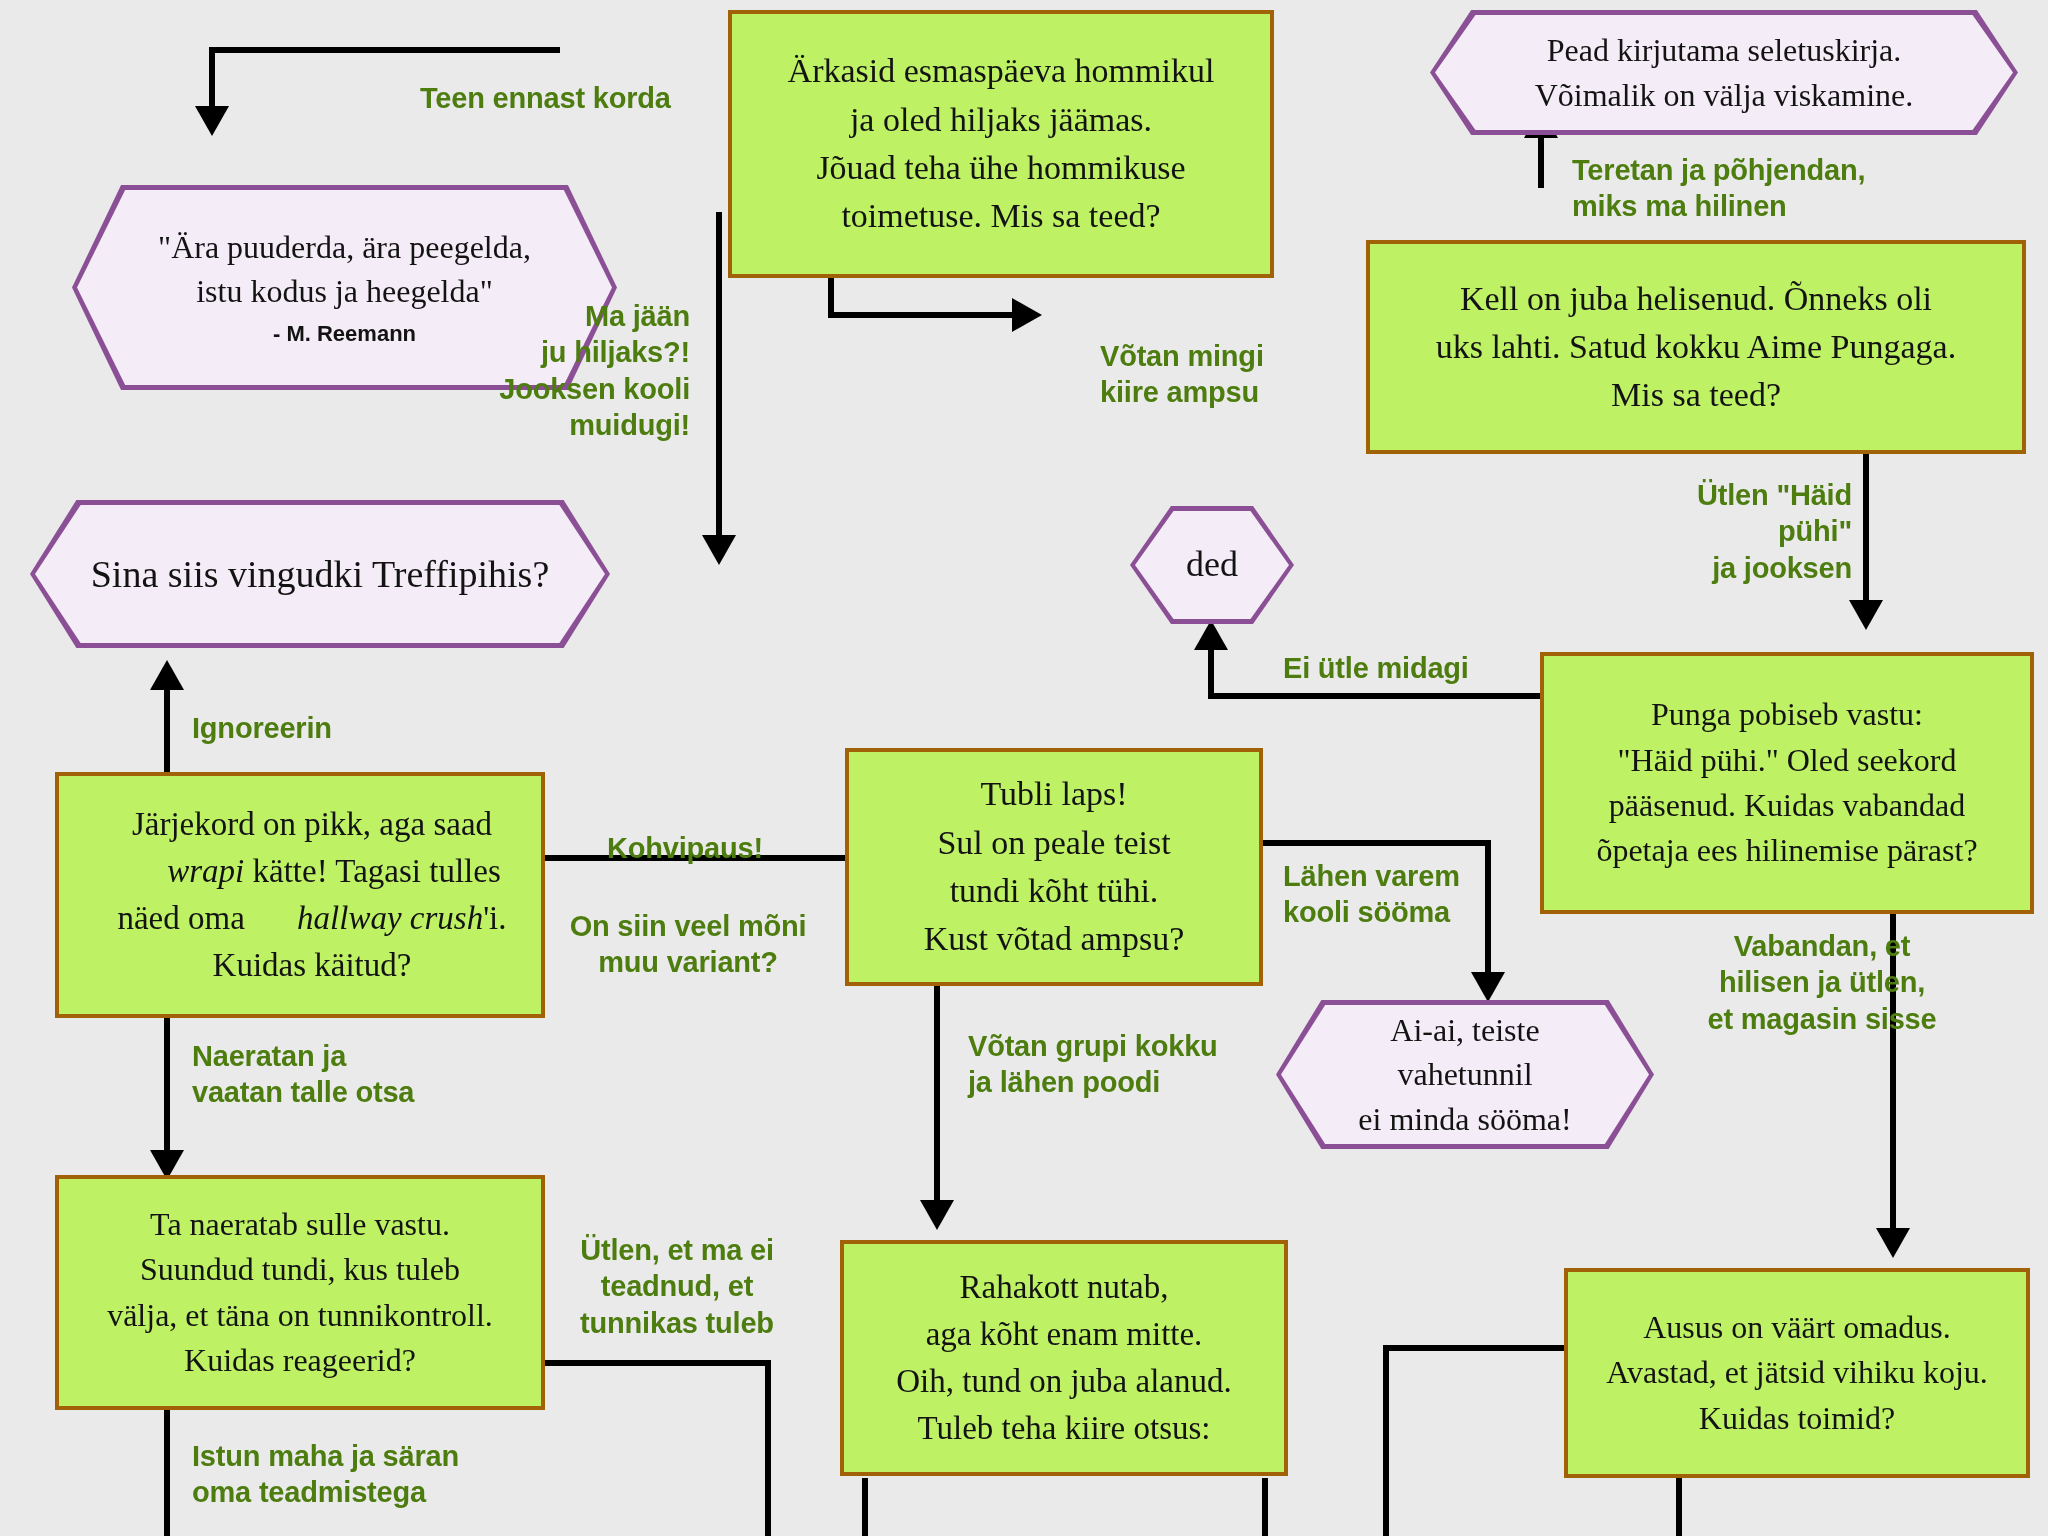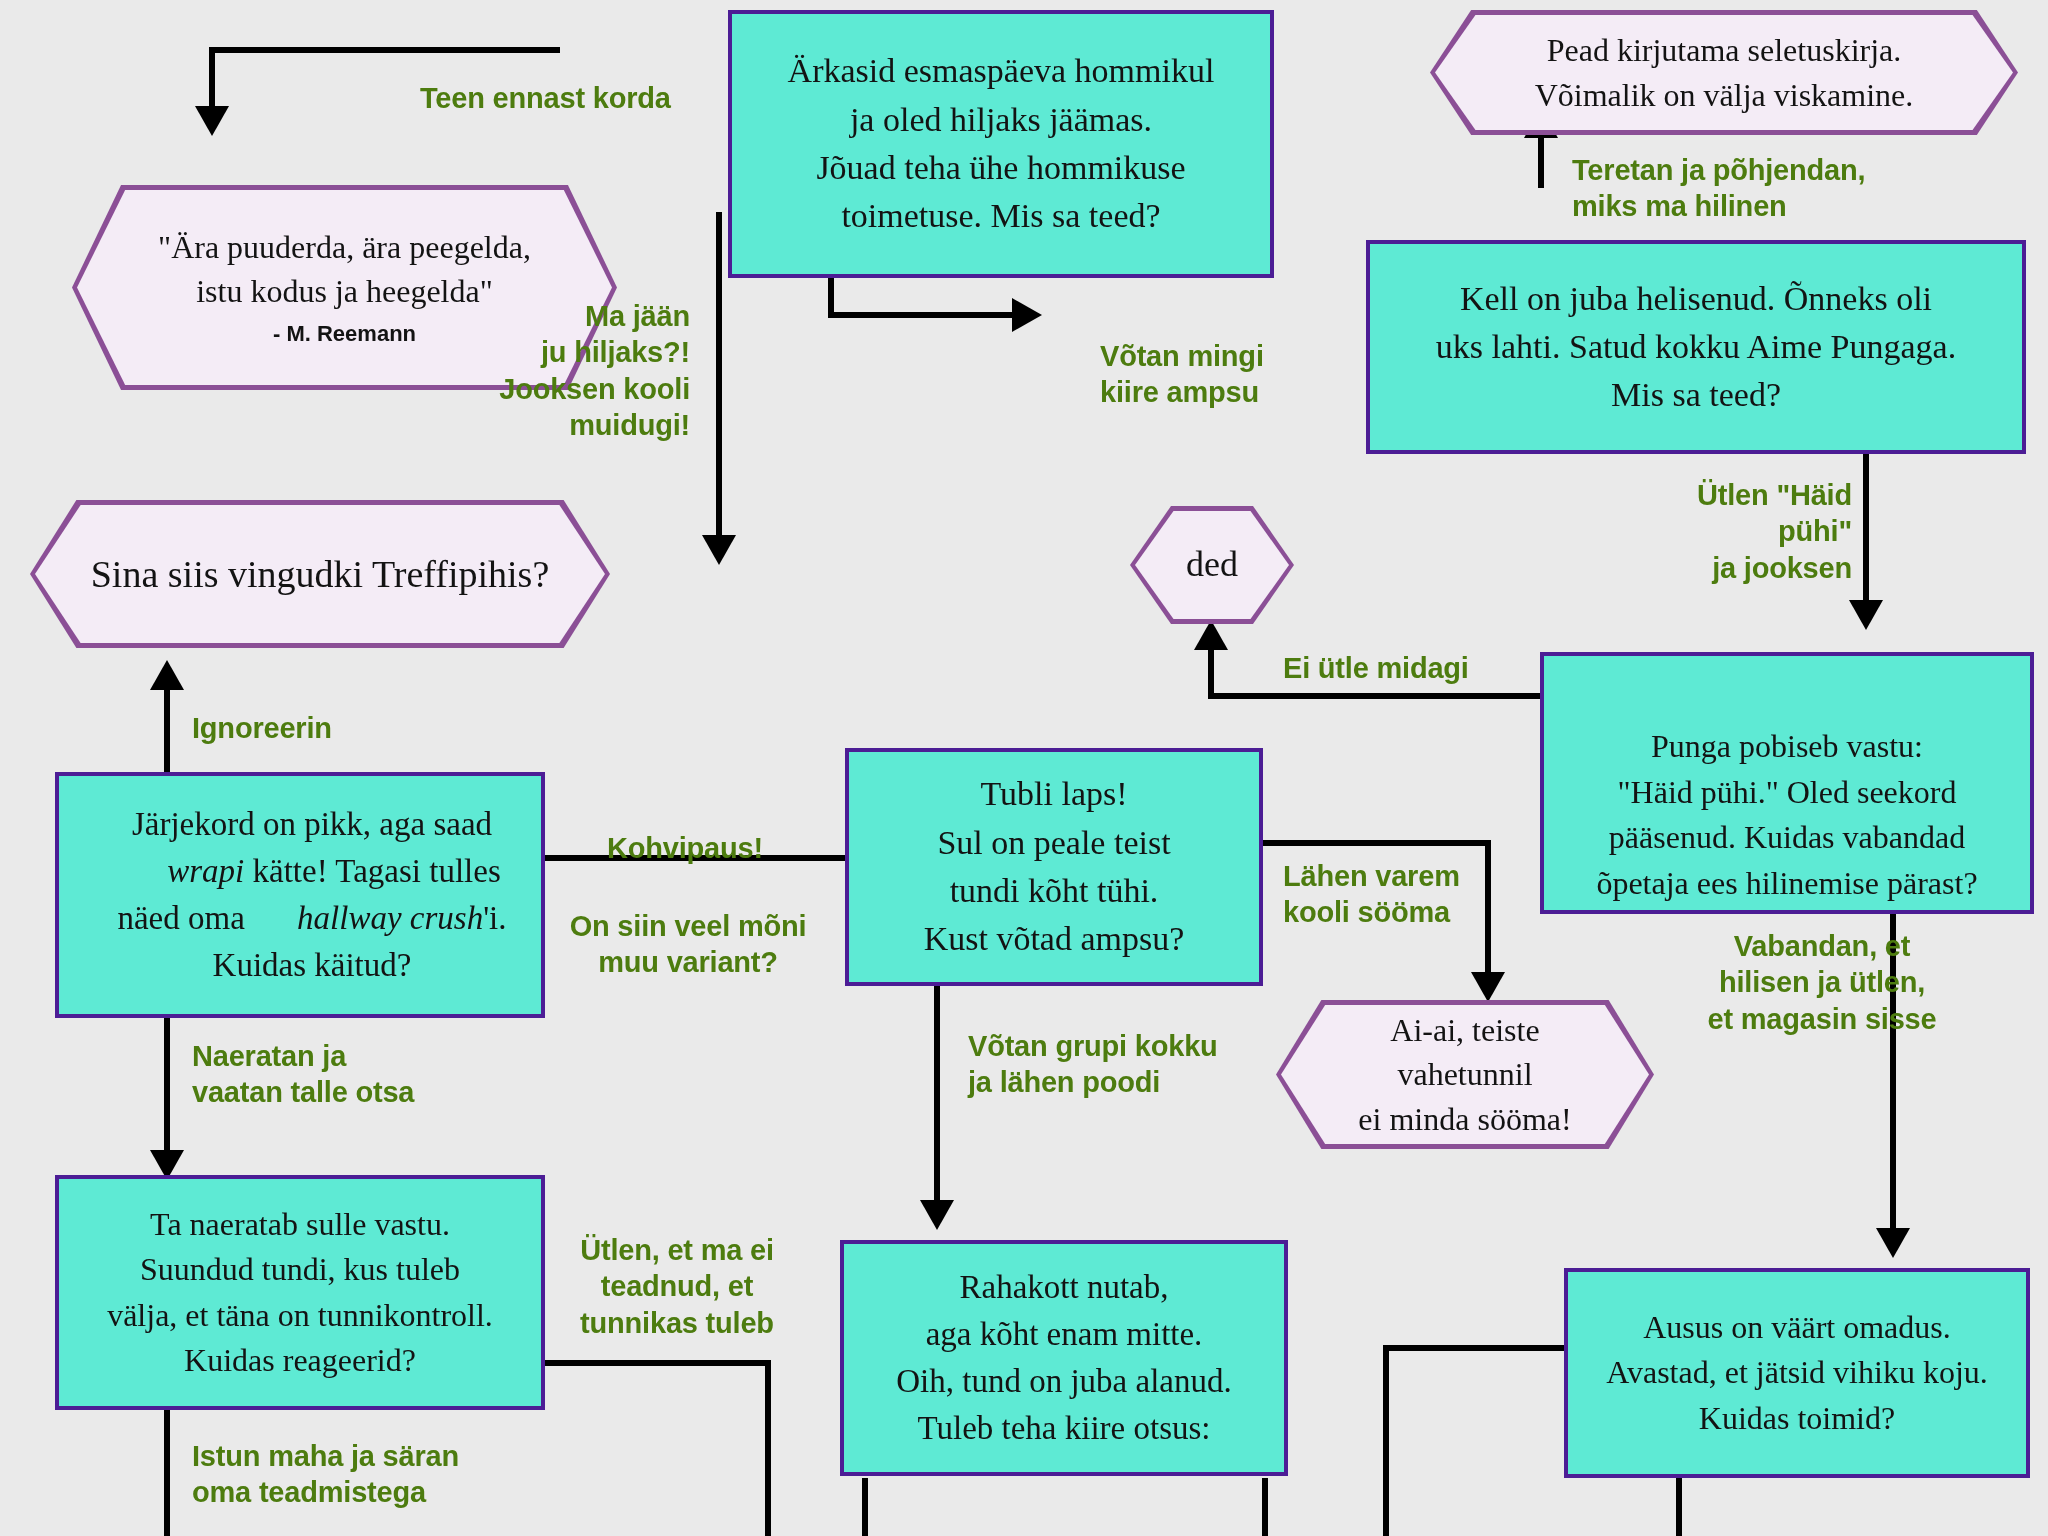--- a/index.html
+++ b/index.html
@@ -13,22 +13,22 @@
     height: 1536px;
     background: #eaeaea;
     overflow: hidden;
     font-family: "Liberation Serif", serif;
   }
 
   
   .box {
     position: absolute;
     box-sizing: border-box;
-    background: #5eead4;
-    border: 4px solid #4c1d95;
+    background: #bef264;
+    border: 4px solid #a16207;
     display: flex;
     align-items: center;
     justify-content: center;
     text-align: center;
     color: #131313;
     font-family: "Liberation Serif", serif;
     line-height: 1.42;
   }
   .box .txt { padding: 4px 14px; display: block; width: 100%; }
 
@@ -200,21 +200,21 @@
     <div class="hexfg" style="clip-path: polygon(8% 0%, 92% 0%, 100% 50%, 92% 100%, 8% 100%, 0% 50%);"></div>
     <span class="txt">Sina siis vingudki Treffipihis?</span>
   </div>
 
   <div class="hex" style="left:1130px; top:506px; width:164px; height:118px; font-size:36px;">
     <div class="hexbg" style="clip-path: polygon(25% 0%, 75% 0%, 100% 50%, 75% 100%, 25% 100%, 0% 50%);"></div>
     <div class="hexfg" style="clip-path: polygon(25% 0%, 75% 0%, 100% 50%, 75% 100%, 25% 100%, 0% 50%);"></div>
     <span class="txt">ded</span>
   </div>
 
-  <div class="box" style="left:1540px; top:652px; width:494px; height:262px; font-size:32px;align-items:flex-end;">
+  <div class="box" style="left:1540px; top:652px; width:494px; height:262px; font-size:32px;">
     <span class="txt">
       <span>Punga pobiseb vastu:</span><br>
       <span>"Häid pühi." Oled seekord</span><br>
       <span>pääsenud. Kuidas vabandad</span><br>
       <span>õpetaja ees hilinemise pärast?</span>
     </span>
   </div>
 
   <div class="box" style="left:55px; top:772px; width:490px; height:246px; font-size:33px;padding-left:24px;">
     <span class="txt">

